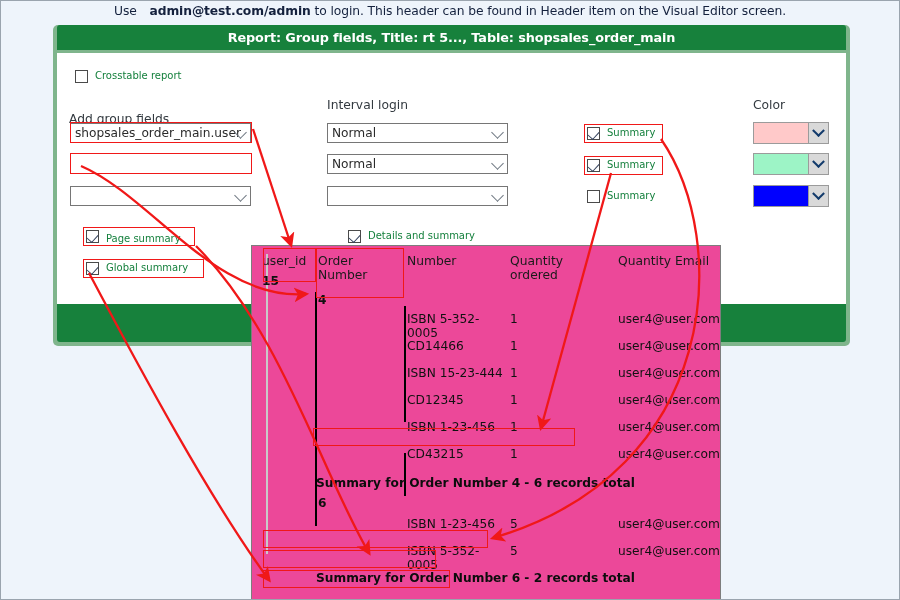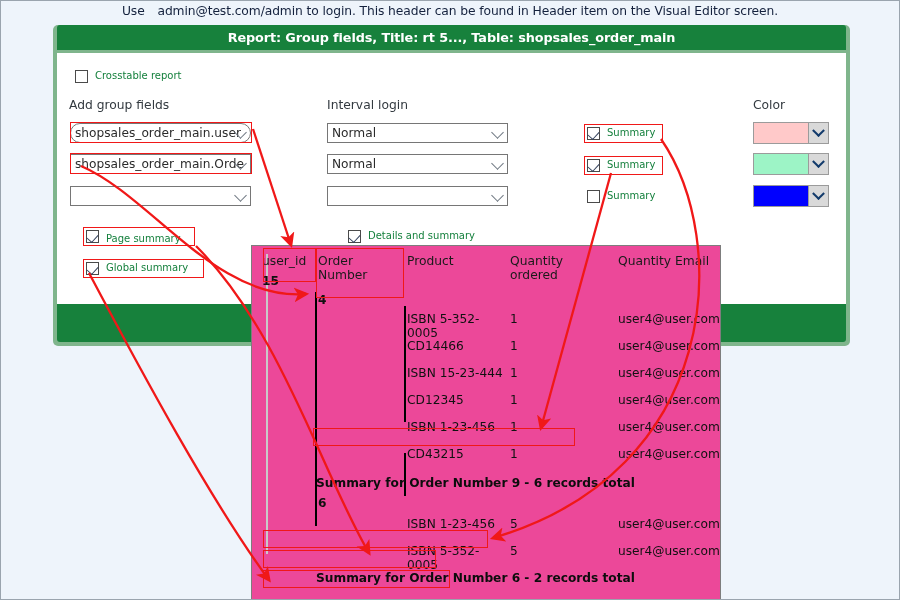--- a/index.html
+++ b/index.html
@@ -13,21 +13,21 @@
     border:1px solid #9aa4ae;
   }
   #root{position:relative;width:898px;height:598px;overflow:hidden;}
 
   
   .top-note{
     position:absolute;left:0;top:3px;width:898px;
     text-align:center;font-size:12.3px;color:#14213d;
     letter-spacing:-0.1px;
   }
-  .top-note b{font-weight:normal;margin-left:9px;}
+  .top-note b{font-weight:bold;margin-left:9px;}
 
   
   .green-panel{
     position:absolute;left:52px;top:24px;width:797px;height:321px;
     background:#7fb58c;
     border-radius:5px;
     box-sizing:border-box;
     padding:4px;
   }
   .green-title{
@@ -128,30 +128,26 @@
   </div>
 
   <div class="green-panel"></div>
   <div class="green-title">Report: Group fields, Title: rt 5..., Table: shopsales_order_main</div>
   <div class="white-body"></div>
   <div class="green-footer"></div>
 
   <div class="cb" style="left:74px;top:69px;"></div>
   <div class="cb-txt" style="left:94px;top:69px;">Crosstable report</div>
 
-  <div class="lbl" style="left:68px;top:97px;">Add group fields</div>
+  <div class="lbl" style="left:68px;top:111px;">Add group fields</div>
   <div class="lbl" style="left:326px;top:97px;">Interval login</div>
   <div class="lbl" style="left:752px;top:97px;">Color</div>
 
-  <div class="sel" style="left:69px;top:122px;width:181px;border-radius:10px;">
+  <div class="sel" style="left:69px;top:122px;width:181px;">
     <span>shopsales_order_main.user</span>
-    <i class="arrow thin"></i>
-  </div>
-  <div class="sel" style="left:69px;top:153px;width:181px;">
-    <span>shopsales_order_main.Orde</span>
     <i class="arrow thin"></i>
   </div>
   <div class="sel" style="left:69px;top:185px;width:181px;">
     <span></span>
     <i class="arrow thin"></i>
   </div>
 
   <div class="sel" style="left:326px;top:122px;width:181px;">
     <span>Normal</span>
     <i class="arrow thin"></i>
@@ -202,21 +198,21 @@
   <div class="report">
 
     <div class="lite-line" style="left:14px;top:8px;width:2px;height:300px;"></div>
     <div class="grp-line" style="left:63px;top:46px;width:2px;height:234px;"></div>
     <div class="grp-line" style="left:152px;top:60px;width:2px;height:116px;"></div>
     <div class="grp-line" style="left:152px;top:207px;width:2px;height:43px;"></div>
 
     <div class="r-row r-head" style="top:8px;">
       <span class="c-user">user_id</span>
       <span class="c-order">Order Number</span>
-      <span class="c-prod">Product</span>
+      <span class="c-prod">Number</span>
       <span class="c-qty">Quantity ordered</span>
       <span class="c-mail">Quantity Email</span>
     </div>
 
     <div class="r-row" style="top:28px;">
       <span class="c-user num">15</span>
     </div>
 
     <div class="r-row" style="top:47px;">
       <span class="c-order num">4</span>
@@ -246,21 +242,21 @@
       <span class="c-prod">ISBN 1-23-456</span>
       <span class="c-qty">1</span>
       <span class="c-mail">user4@user.com</span>
     </div>
     <div class="r-row" style="top:201px;">
       <span class="c-prod">CD43215</span>
       <span class="c-qty">1</span>
       <span class="c-mail">user4@user.com</span>
     </div>
 
-    <div class="sum-line" style="left:64px;top:230px;">Summary for Order Number 9 - 6 records total</div>
+    <div class="sum-line" style="left:64px;top:230px;">Summary for Order Number 4 - 6 records total</div>
 
     <div class="r-row" style="top:250px;">
       <span class="c-order num">6</span>
     </div>
     <div class="r-row" style="top:271px;">
       <span class="c-prod">ISBN 1-23-456</span>
       <span class="c-qty">5</span>
       <span class="c-mail">user4@user.com</span>
     </div>
     <div class="r-row" style="top:298px;">

